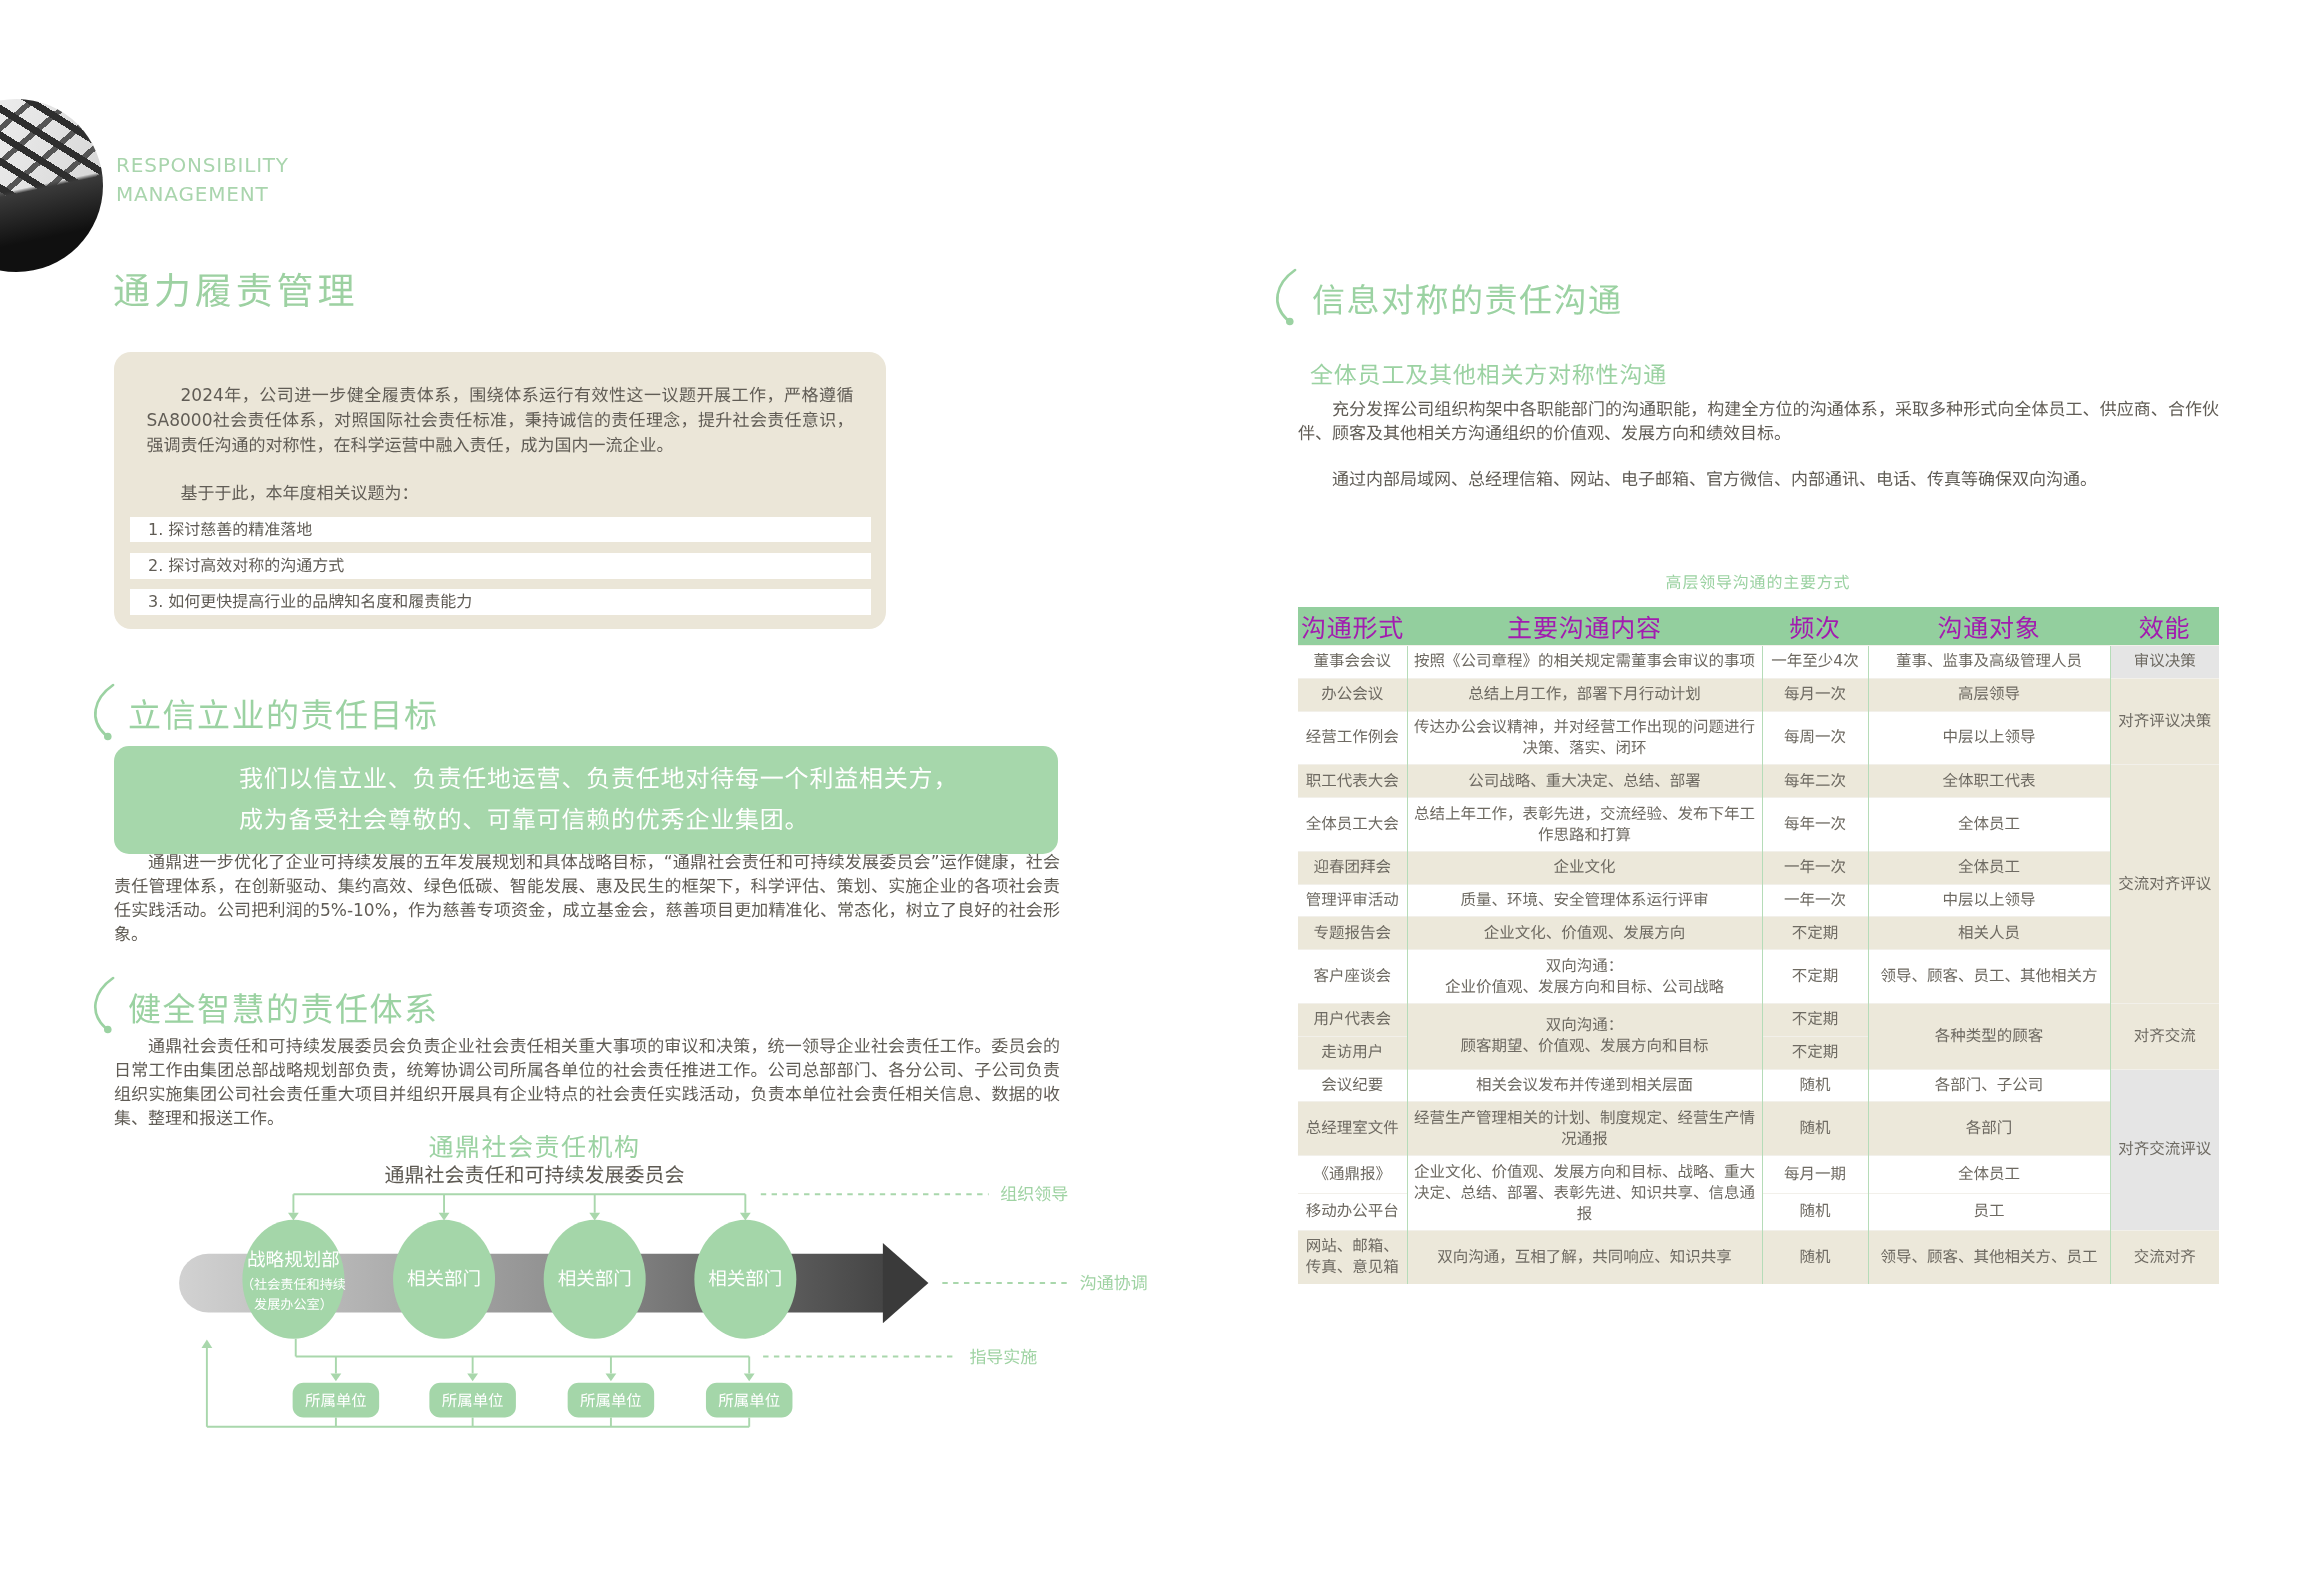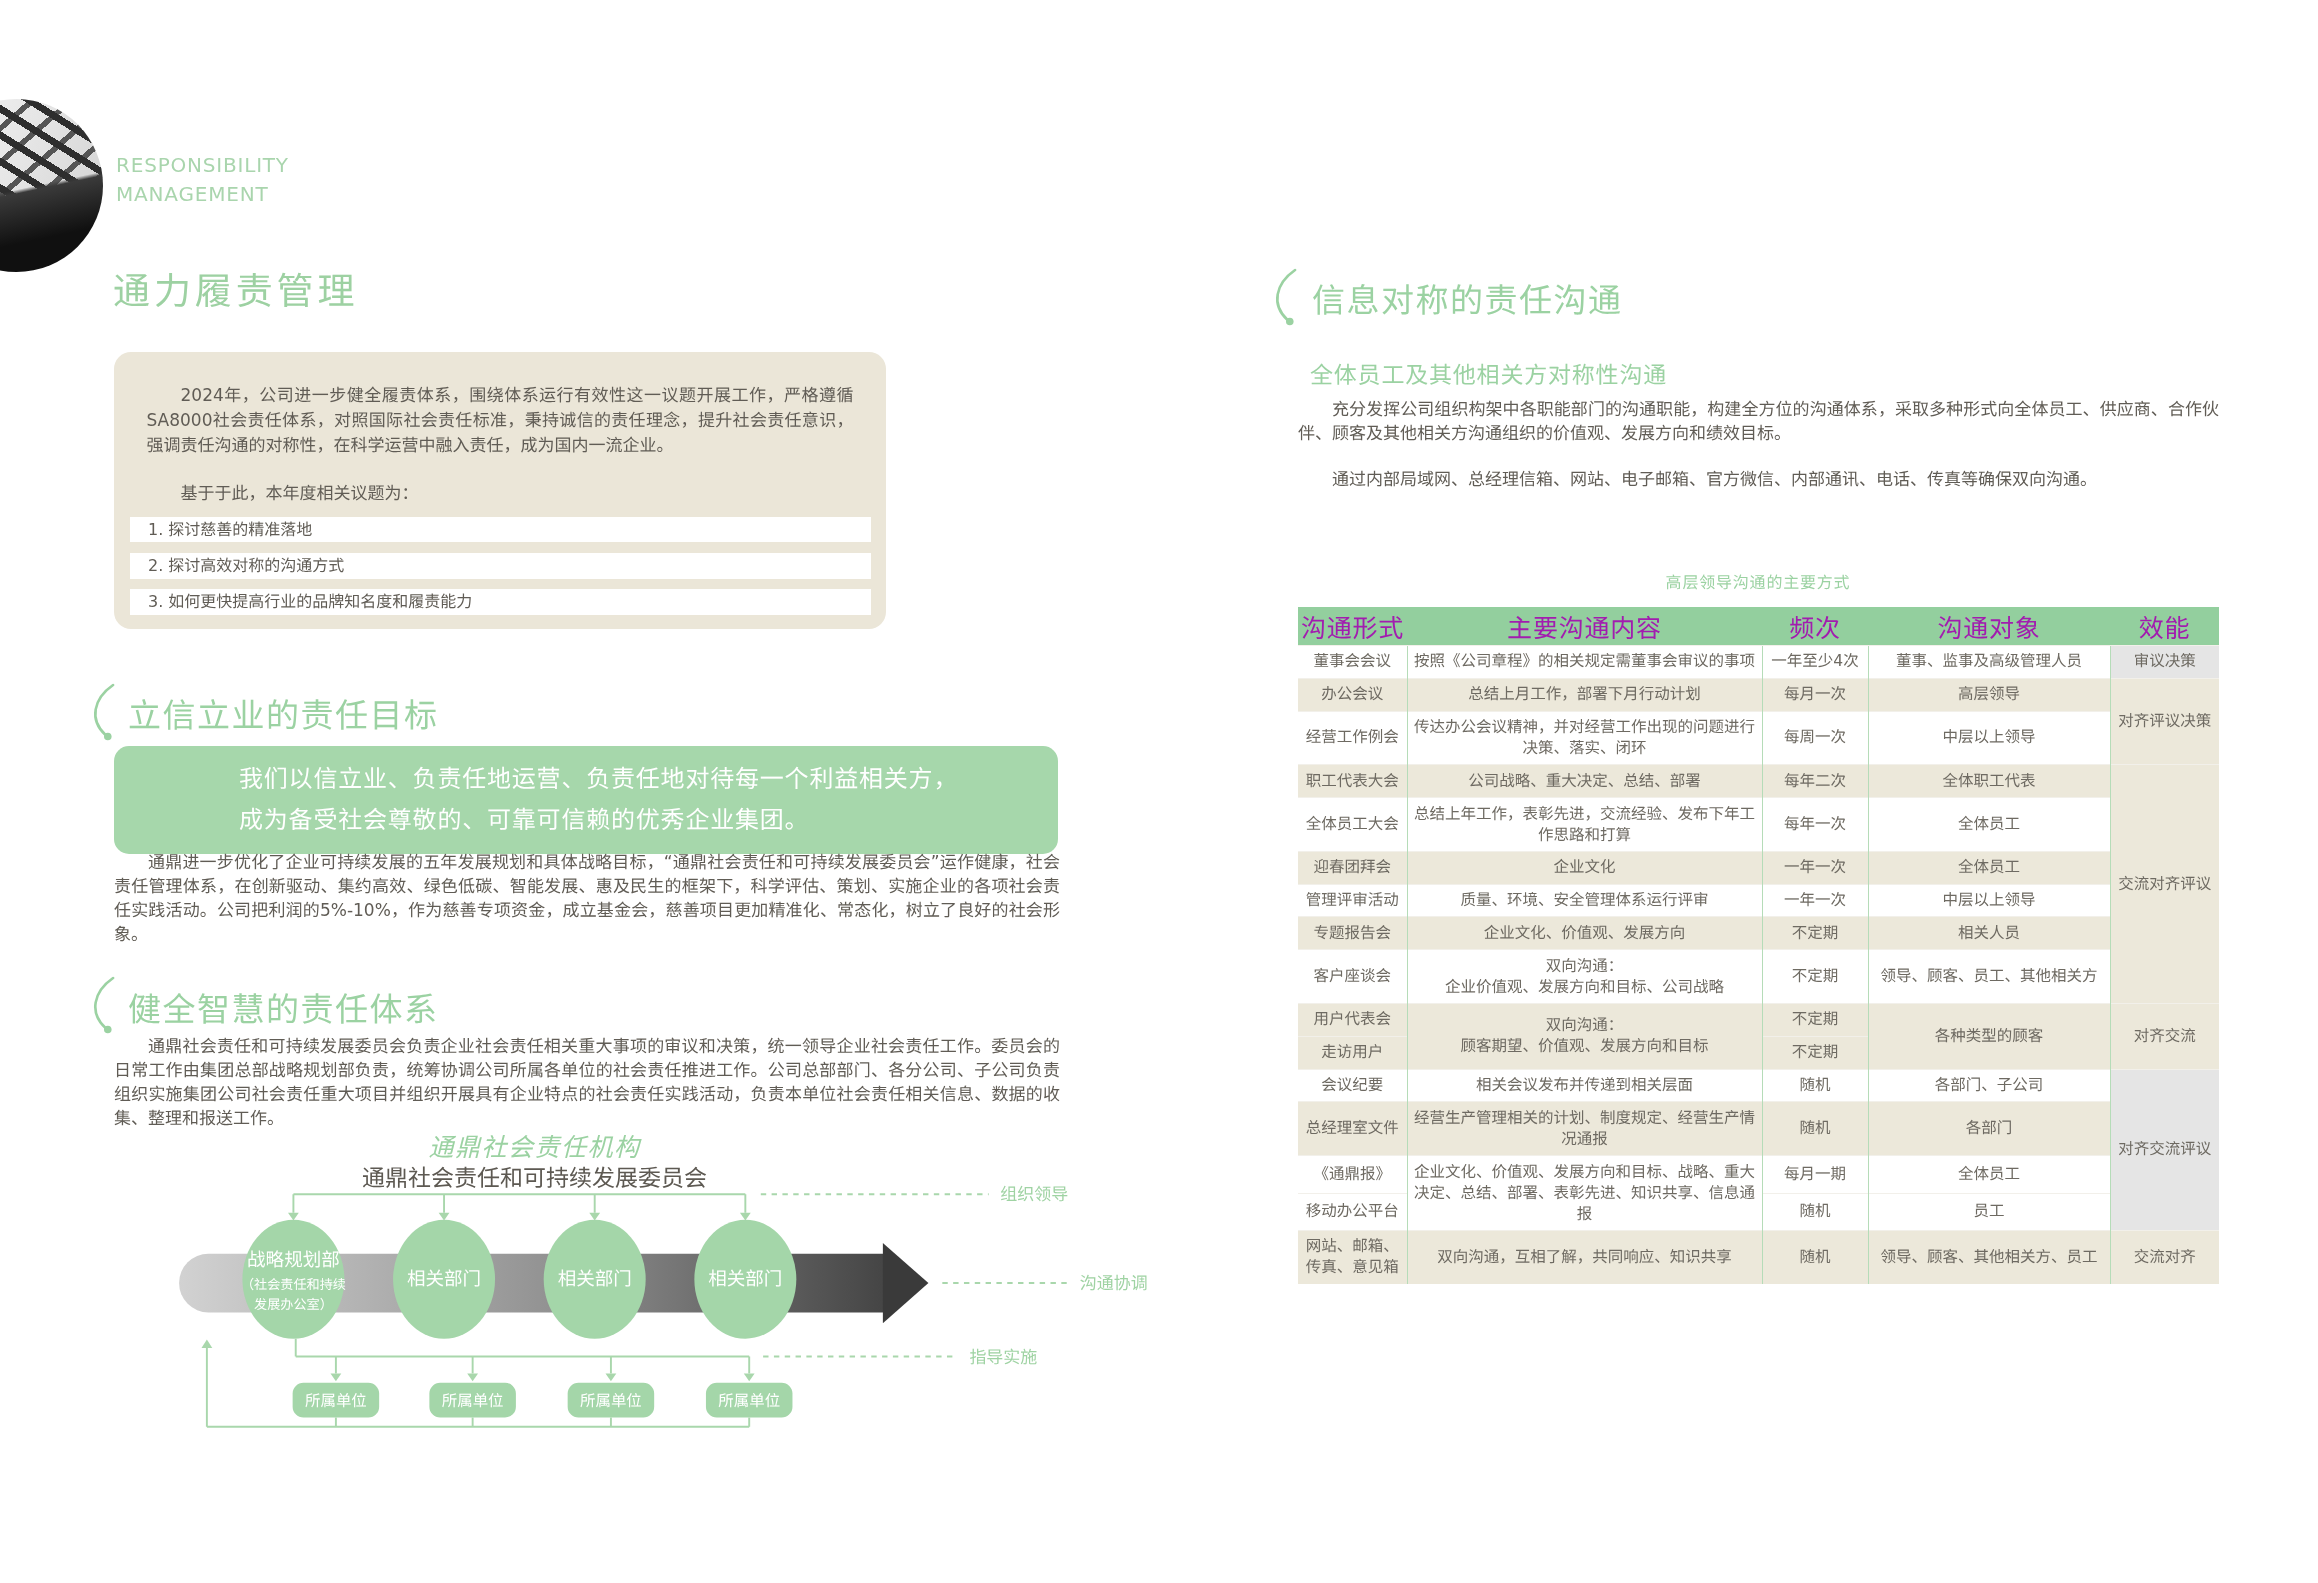--- a/index.html
+++ b/index.html
@@ -21,22 +21,22 @@
   
   .intro-box{left:114px;top:352px;width:772px;height:277px;background:#ebe6d8;border-radius:17px;box-sizing:border-box;padding:31px 15.5px 0 15.5px;}
   .intro-p{margin:0 17px;font-size:17px;line-height:25px;color:#605c55;text-indent:2em;text-align:justify;}
   .intro-lead{margin:23px 17px 0 17px;font-size:17px;line-height:25px;color:#605c55;text-indent:2em;}
   .topic-bar{margin:10.8px 0 0 0;height:25.5px;background:#ffffff;font-size:16px;line-height:25.5px;color:#605c55;padding-left:18.5px;}
   
   .banner{left:114px;top:746px;width:944px;height:108px;background:#a6d7ab;border-radius:15px;box-sizing:border-box;padding:13px 0 0 125px;}
   .banner div{color:#ffffff;font-size:24px;line-height:41px;letter-spacing:0.8px;}
   .paragraph{font-size:17px;line-height:24px;color:#605c55;text-indent:2em;text-align:justify;}
   
-  .diag-title{left:108px;top:1127px;width:853px;text-align:center;font-size:25px;color:#9bd2a2;letter-spacing:1.5px;font-style:italic;}
-  .diag-sub{left:108px;top:1159px;width:853px;text-align:center;font-size:23px;color:#5d5952;}
+  .diag-title{left:108px;top:1127px;width:853px;text-align:center;font-size:25px;color:#9bd2a2;letter-spacing:1.5px;}
+  .diag-sub{left:108px;top:1159px;width:853px;text-align:center;font-size:20px;color:#5d5952;}
   
   .sub-head{left:1310px;top:356px;font-size:23px;color:#9bd2a2;letter-spacing:0.8px;}
   .tbl-title{left:1298px;top:569px;width:920px;text-align:center;font-size:16px;color:#9bd2a2;letter-spacing:0.8px;}
   
   table.comm{left:1298px;top:607px;width:920px;border-collapse:collapse;table-layout:fixed;}
   table.comm th{background:#93cf9e;color:#a21caf;font-size:25px;font-weight:normal;height:32px;letter-spacing:0.8px;}
   table.comm td{font-size:15.5px;color:#6e6a62;text-align:center;vertical-align:middle;padding:5.4px 6.2px;line-height:21px;
     border-left:1.5px solid #b5dcb8;border-top:1.5px solid #f2f0ea;background:#ffffff;}
   table.comm td:first-child{border-left:none;margin-left:28px;}
   table.comm tr.b td{background:#ece8da;}

